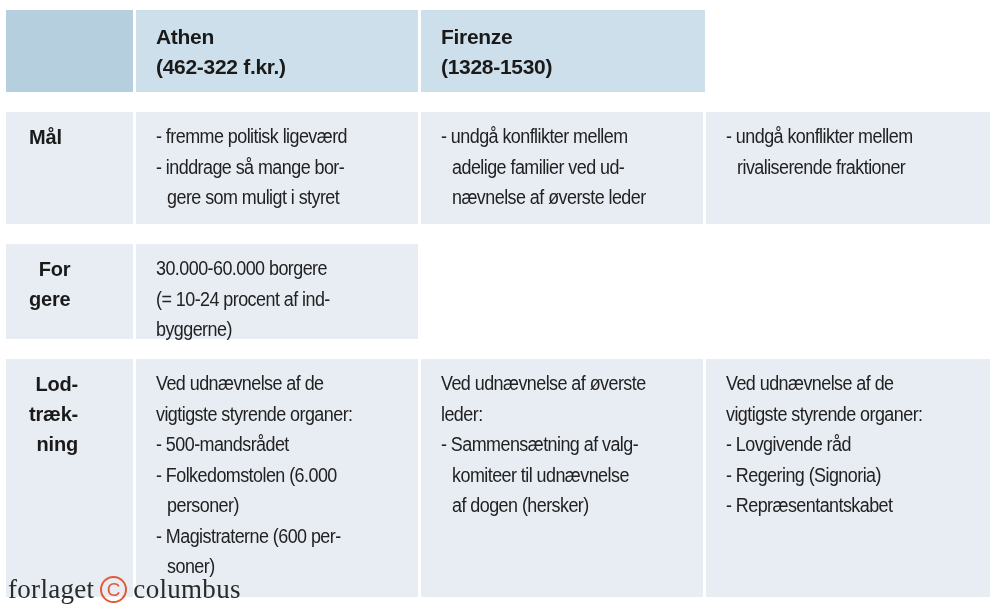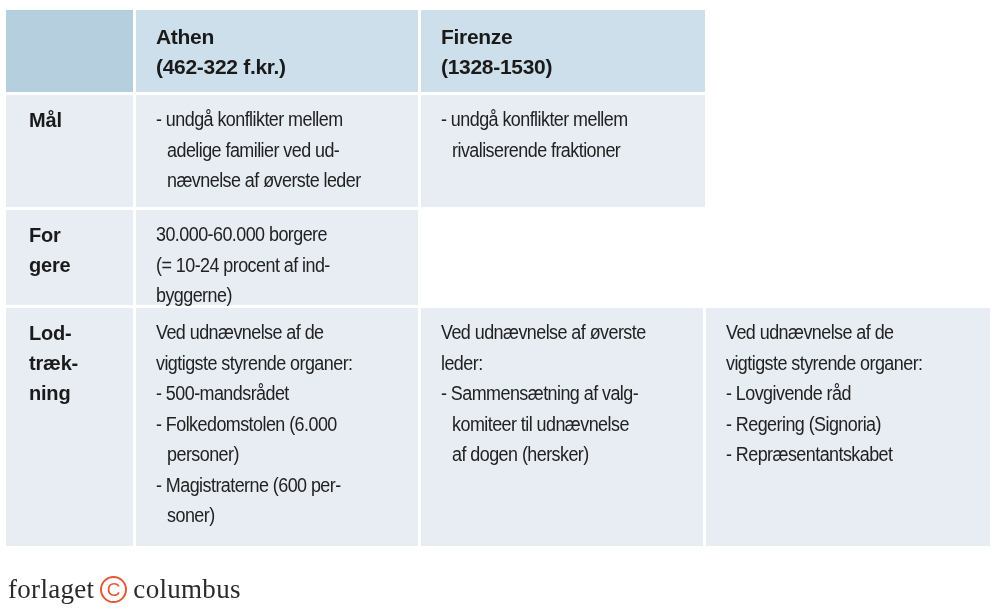--- a/index.html
+++ b/index.html
@@ -1,33 +1,33 @@
 <!DOCTYPE html>
 <html><head>
 <meta charset="utf-8">
 <style>
   html, body { margin:0; padding:0; background:#ffffff; }
   body { width:1000px; height:610px; position:relative; overflow:hidden; font-family:"Liberation Sans", "DejaVu Sans", sans-serif; }
   .tbl { position:absolute; left:6px; top:10px; width:984px; }
   .row { display:flex; }
-  .cell { box-sizing:border-box; margin-right:3px; margin-bottom:3px; padding:12px; position:relative; }
+  .cell { box-sizing:border-box; margin-right:3px; margin-bottom:20px; padding:12px; position:relative; }
   .cell:last-child { margin-right:0; }
   .c0 { width:127px; }
   .c1 { width:282px; }
   .c2 { width:282px; }
   .c3 { width:284px; }
   .hdr .cell { background:#cddfea; height:82px; }
   .hdr .cell.c0 { background:#b5cfdf; }
   .body .cell { background:#e8edf4; }
   .r1 .cell { height:112px; }
   .r2 .cell { height:95px; }
   .r3 .cell { height:238px; }
   .hdr-text { position:absolute; left:20px; top:12px; font-weight:bold; font-size:21px; line-height:30px; color:#1a1a1a; font-stretch:condensed; letter-spacing:-0.3px; }
   .row-label { position:absolute; left:23px; top:10px; font-weight:bold; font-size:20px; line-height:30px; color:#1a1a1a; letter-spacing:-0.2px; }
-  .row-label span { display:block; }
+  .row-label span { display:block;text-align:right; }
   .cell-text { position:absolute; left:20px; top:9px; font-size:19.5px; line-height:30.5px; color:#222; letter-spacing:-0.6px; transform:scaleX(0.92); transform-origin:left top; white-space:nowrap; }
   .cell-text .ln { display:block; }
   .cell-text .ln.ind { padding-left:12px; }
   .footer { position:absolute; left:8px; top:574px; font-family:"Liberation Serif", "DejaVu Serif", serif; font-size:27px; color:#2a2a2a; display:flex; align-items:center; letter-spacing:0.3px; }
   .copy { display:inline-flex; align-items:center; justify-content:center; width:23px; height:23px; border:2px solid #e05a3a; border-radius:50%; color:#e05a3a; font-size:19px; margin:0 6px 0 6px; line-height:1; font-family:"Liberation Sans", sans-serif; }
 </style>
 </head>
 <body>
 
 <div class="tbl">
@@ -44,20 +44,27 @@
         <div>Firenze</div>
         <div>(1328-1530)</div>
       </div>
     </div>
   </div>
 
   <div class="row body r1">
     <div class="cell c0">
       <div class="row-label">
           <span>Mål</span>
+        </div>
+    </div>
+    <div class="cell c1">
+      <div class="cell-text">
+          <span class="ln">- fremme politisk ligeværd</span>
+          <span class="ln">- inddrage så mange bor-</span>
+          <span class="ln ind">gere som muligt i styret</span>
         </div>
     </div>
     <div class="cell c2">
       <div class="cell-text">
           <span class="ln">- undgå konflikter mellem</span>
           <span class="ln ind">adelige familier ved ud-</span>
           <span class="ln ind">nævnelse af øverste leder</span>
         </div>
     </div>
     <div class="cell c3">

